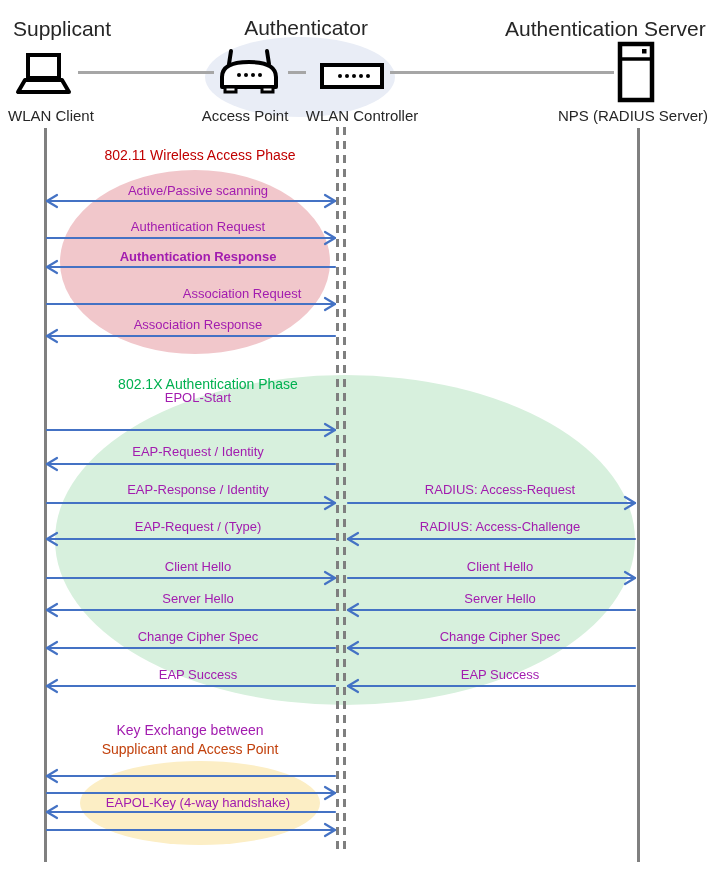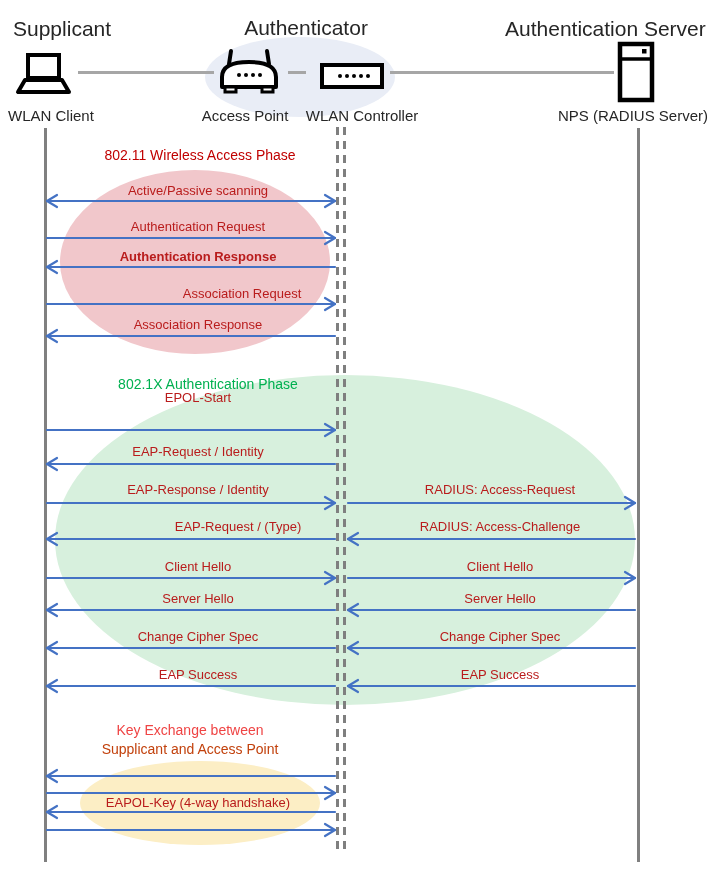--- a/index.html
+++ b/index.html
@@ -14,21 +14,21 @@
   .lifeline-dashed{
     position:absolute;width:3px;
     background-image:repeating-linear-gradient(to bottom,#7f7f7f 0px,#7f7f7f 8px,transparent 8px,transparent 14px);
   }
   .connector{position:absolute;height:3px;background:#a6a6a6;}
   .actor-label{position:absolute;font-size:21px;color:#262626;white-space:nowrap;line-height:17px;}
   .device-label{position:absolute;font-size:15px;color:#262626;white-space:nowrap;line-height:17px;}
   .centered{width:200px;text-align:center;}
   .right-aligned{width:200px;text-align:right;}
   .phase-title{position:absolute;width:320px;text-align:center;font-size:14px;line-height:17px;white-space:nowrap;}
-  .msg-label{position:absolute;width:300px;text-align:center;font-size:13px;line-height:16px;color:#b91c1c;white-space:nowrap;}
+  .msg-label{position:absolute;width:300px;text-align:center;font-size:13px;line-height:16px;color:#a21caf;white-space:nowrap;}
   .icon{position:absolute;}
   svg{display:block;}
 </style>
 </head>
 <body>
 
 <div class="stage">
 
   <div id="ellipse-layer">
       <div class="ellipse" style="left: 205px; top: 37px; width: 190px; height: 80px; background: rgb(233, 237, 246);"></div>
@@ -87,21 +87,21 @@
   <div class="device-label centered" style="left:262px;top:107px;">WLAN Controller</div>
   <div class="device-label centered" style="left:523px;top:107px;width:220px;">NPS (RADIUS Server)</div>
 
   <div class="lifeline" style="left:44px;top:128px;height:734px;"></div>
   <div class="lifeline-dashed" style="left:336px;top:127px;height:726px;"></div>
   <div class="lifeline-dashed" style="left:343px;top:127px;height:726px;"></div>
   <div class="lifeline" style="left:637px;top:128px;height:734px;"></div>
 
   <div class="phase-title" style="left: 40px; top: 147px; color: rgb(192, 0, 0);">802.11 Wireless Access Phase</div>
   <div class="phase-title" style="left: 48px; top: 376px; color: rgb(0, 176, 80);">802.1X Authentication Phase</div>
-  <div class="phase-title" style="left: 30px; top: 722px; color: #ef4444;">Key Exchange between</div>
+  <div class="phase-title" style="left: 30px; top: 722px; color: #a21caf;">Key Exchange between</div>
   <div class="phase-title" style="left: 30px; top: 741px; color: #c2410c;">Supplicant and Access Point</div>
 
   <div id="message-layer">
       <svg width="290" height="18" style="position:absolute;left:46px;top:192px;overflow:visible;" fill="none" stroke="#4472C4" stroke-width="2.2" stroke-linecap="round" stroke-linejoin="round">
         <line x1="1" y1="9" x2="289" y2="9"></line>
         <polyline points="279,3 289,9 279,15"></polyline>
         <polyline points="11,3 1,9 11,15"></polyline>
       </svg>
       <div class="msg-label" style="left:48px;top:183px;">Active/Passive scanning</div>
       <svg width="290" height="18" style="position:absolute;left:46px;top:229px;overflow:visible;" fill="none" stroke="#4472C4" stroke-width="2.2" stroke-linecap="round" stroke-linejoin="round">
@@ -141,21 +141,21 @@
       <div class="msg-label" style="left:48px;top:482px;">EAP-Response / Identity</div>
       <svg width="289" height="18" style="position:absolute;left:347px;top:494px;overflow:visible;" fill="none" stroke="#4472C4" stroke-width="2.2" stroke-linecap="round" stroke-linejoin="round">
         <line x1="1" y1="9" x2="288" y2="9"></line>
         <polyline points="278,3 288,9 278,15"></polyline>
       </svg>
       <div class="msg-label" style="left:350px;top:482px;">RADIUS: Access-Request</div>
       <svg width="290" height="18" style="position:absolute;left:46px;top:530px;overflow:visible;" fill="none" stroke="#4472C4" stroke-width="2.2" stroke-linecap="round" stroke-linejoin="round">
         <line x1="1" y1="9" x2="289" y2="9"></line>
         <polyline points="11,3 1,9 11,15"></polyline>
       </svg>
-      <div class="msg-label" style="left:48px;top:519px;padding-left:40px;">EAP-Request / (Type)</div>
+      <div class="msg-label" style="left:48px;top:519px;">EAP-Request / (Type)</div>
       <svg width="289" height="18" style="position:absolute;left:347px;top:530px;overflow:visible;" fill="none" stroke="#4472C4" stroke-width="2.2" stroke-linecap="round" stroke-linejoin="round">
         <line x1="1" y1="9" x2="288" y2="9"></line>
         <polyline points="11,3 1,9 11,15"></polyline>
       </svg>
       <div class="msg-label" style="left:350px;top:519px;">RADIUS: Access-Challenge</div>
       <svg width="290" height="18" style="position:absolute;left:46px;top:569px;overflow:visible;" fill="none" stroke="#4472C4" stroke-width="2.2" stroke-linecap="round" stroke-linejoin="round">
         <line x1="1" y1="9" x2="289" y2="9"></line>
         <polyline points="279,3 289,9 279,15"></polyline>
       </svg>
       <div class="msg-label" style="left:48px;top:559px;">Client Hello</div>

